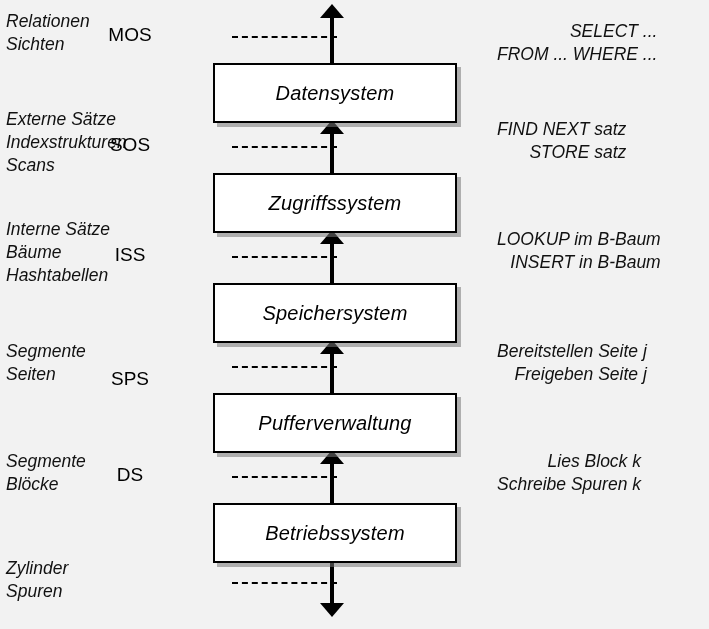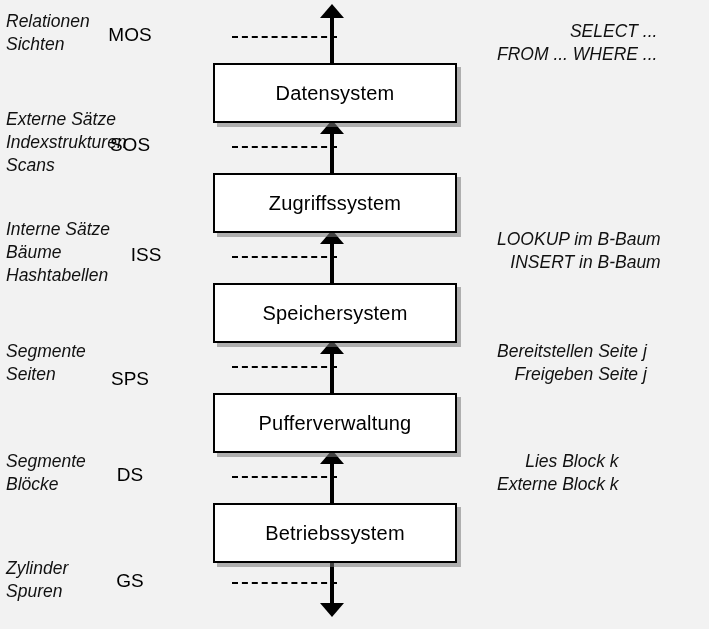--- a/index.html
+++ b/index.html
@@ -61,20 +61,21 @@
     box-shadow: 4px 4px 0px 0px rgba(120,120,120,0.55);
     display: flex;
     align-items: center;
     justify-content: center;
   }
   .layer-label {
     font-family: "Liberation Sans", sans-serif;
     font-size: 20px;
     color: #000;
     letter-spacing: 0.2px;
+    font-style: italic;
   }
 
   
   .arrow-seg {
     position: absolute;
     left: 330px;
     width: 4px;
     background: #000;
   }
   .arrow-head {
@@ -103,43 +104,44 @@
 Hashtabellen</div>
   <div class="side-text side-left" style="top:340px">Segmente
 Seiten</div>
   <div class="side-text side-left" style="top:450px">Segmente
 Blöcke</div>
   <div class="side-text side-left" style="top:557px">Zylinder
 Spuren</div>
 
   <div class="side-text side-right" style="top:20px">SELECT ...
 FROM ... WHERE ...</div>
+  <div class="side-text side-right" style="top:118px">FIND NEXT satz
+STORE satz</div>
   <div class="side-text side-right" style="top:340px">Bereitstellen Seite j
 Freigeben Seite j</div>
   <div class="side-text side-right" style="top:228px">LOOKUP im B-Baum
 INSERT in B-Baum</div>
   <div class="side-text side-right" style="top:450px">Lies Block k
-Externe Block k</div>
+Schreibe Spuren k</div>
 
   <div class="iface-label" style="top:24px;left:85px">MOS</div>
   <div class="iface-line" style="top:36px;left:232px;width:105px"></div>
 
   <div class="iface-label" style="top:134px;left:85px">SOS</div>
   <div class="iface-line" style="top:146px;left:232px;width:105px"></div>
 
-  <div class="iface-label" style="top:244px;left:101px">ISS</div>
+  <div class="iface-label" style="top:244px;left:85px">ISS</div>
   <div class="iface-line" style="top:256px;left:232px;width:105px"></div>
 
   <div class="iface-label" style="top:368px;left:85px">SPS</div>
   <div class="iface-line" style="top:366px;left:232px;width:105px"></div>
 
   <div class="iface-label" style="top:464px;left:85px">DS</div>
   <div class="iface-line" style="top:476px;left:232px;width:105px"></div>
 
-  <div class="iface-label" style="top:570px;left:85px">GS</div>
   <div class="iface-line" style="top:582px;left:232px;width:105px"></div>
 
   <div class="arrow-head up" style="top:4px"></div>
   <div class="arrow-seg" style="top:17px;height:46px"></div>
 
   <div class="arrow-head up" style="top:120px"></div>
   <div class="arrow-seg" style="top:133px;height:40px"></div>
 
   <div class="arrow-head up" style="top:230px"></div>
   <div class="arrow-seg" style="top:243px;height:40px"></div>

